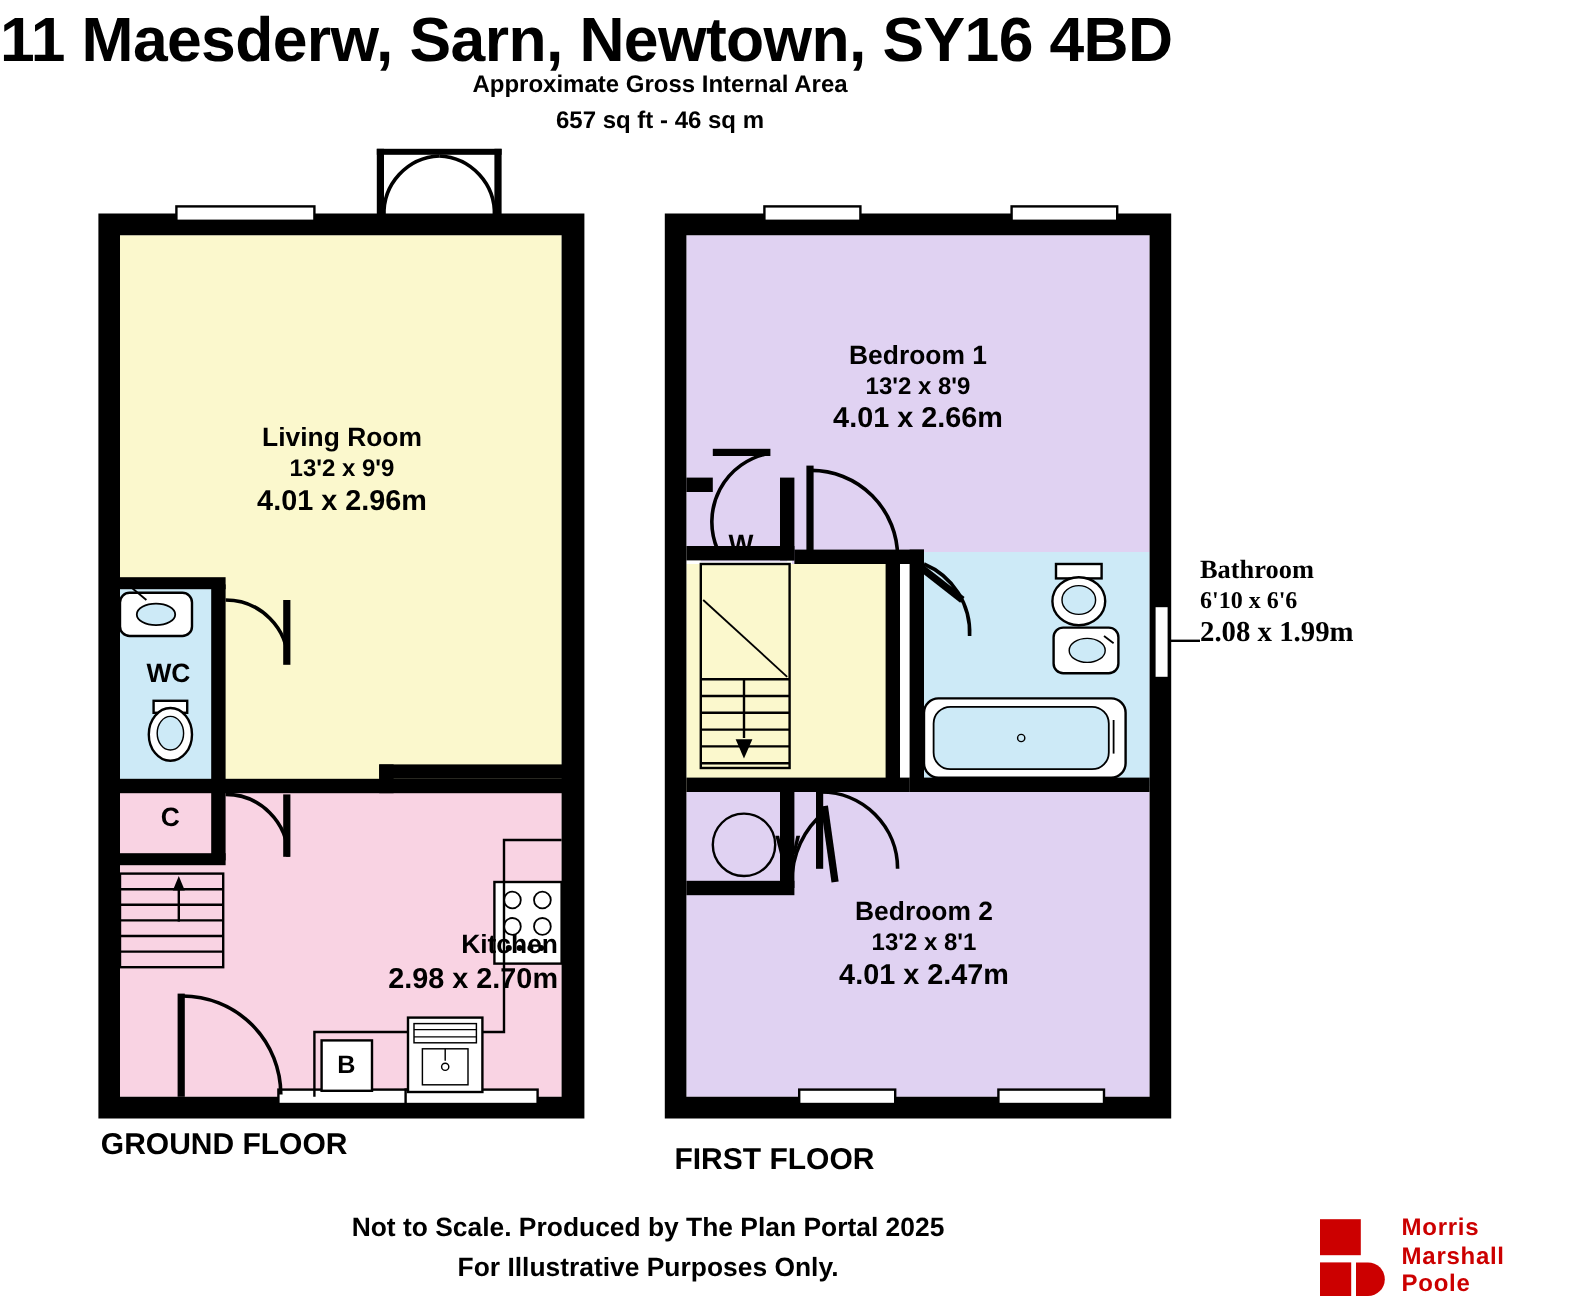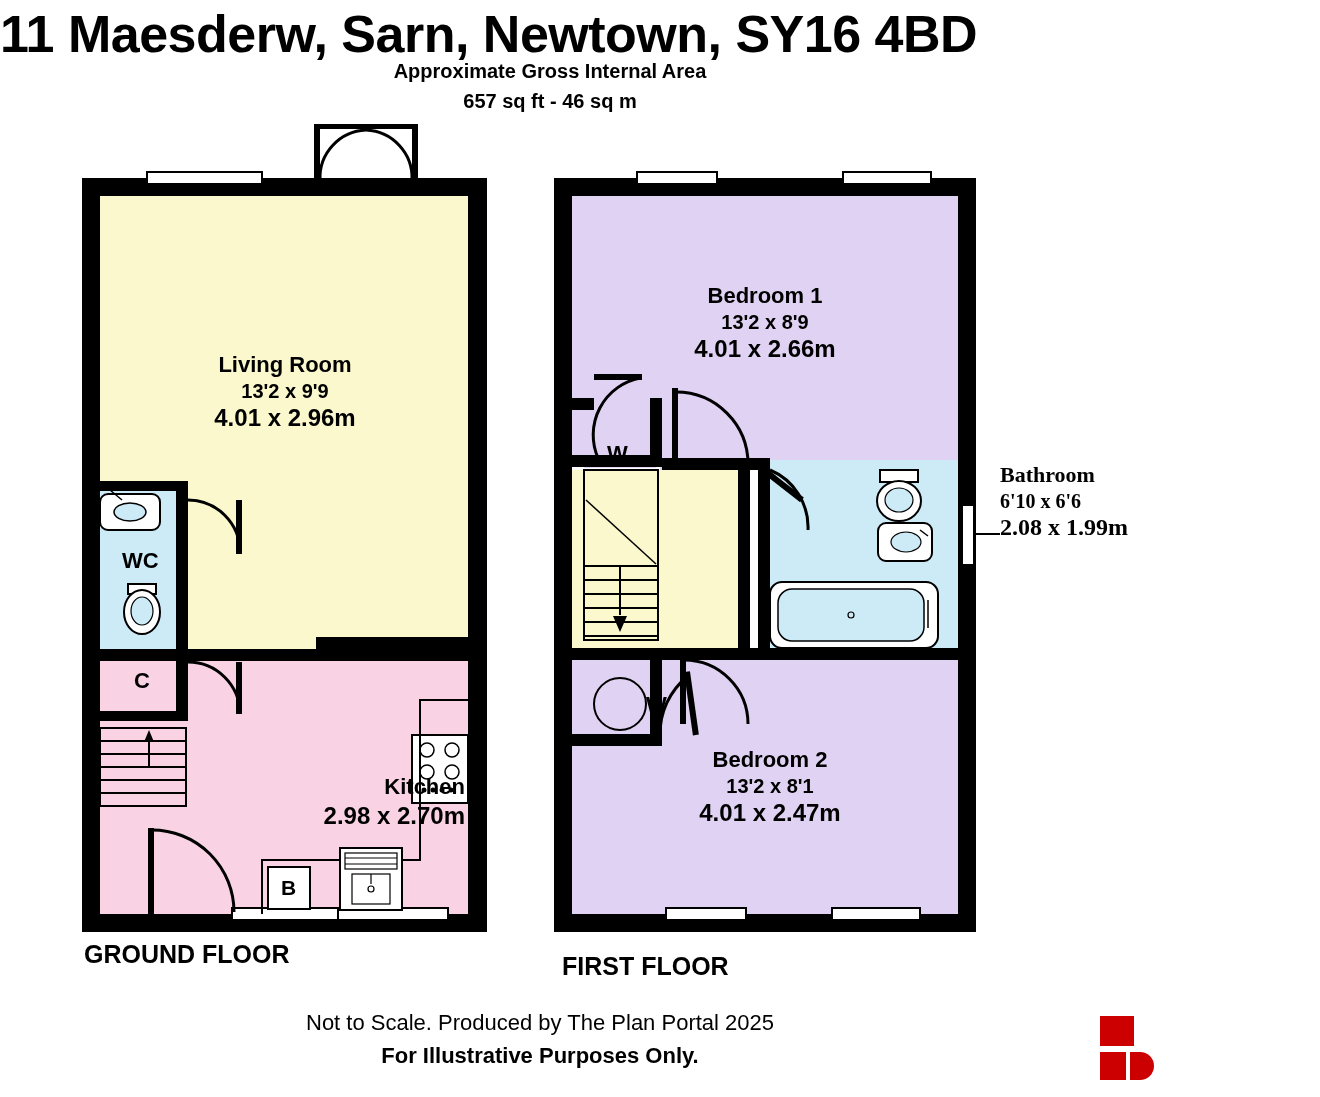--- a/index.html
+++ b/index.html
@@ -30,20 +30,21 @@
     font-size: 20px; font-weight: bold;
   }
   .floor-label {
     font-size: 25px; font-weight: bold;
   }
   #ground-floor-label { left: 84px; top: 924px; margin-top: 16px; }
   #first-floor-label { left: 562px; top: 952px; }
   #footer1 {
     left: 110px; top: 1010px; width: 860px; text-align: center;
     font-size: 22px;
+    font-weight: bold;
   }
   #footer2 {
     left: 110px; top: 1043px; width: 860px; text-align: center;
     font-size: 22px; font-weight: bold;
   }
   
   .room-text { text-align: center; font-weight: bold; line-height: 1.22; }
   .room-text .nm { font-size: 22px; }
   .room-text .d1 { font-size: 20px; }
   .room-text .d2 { font-size: 24px; }
@@ -313,13 +314,18 @@
 
 <div class="abs" id="footer1">Not to Scale. Produced by The Plan Portal 2025</div>
 <div class="abs" id="footer2">For Illustrative Purposes Only.</div>
 
 <div class="abs" style="left:1098px; top:1012px; width:210px; height:70px;">
   <svg width="62" height="68" viewBox="0 0 62 68" style="position:absolute; left:0; top:2px;">
     <rect x="2" y="2" width="34" height="30" fill="#cc0000"></rect>
     <rect x="2" y="38" width="26" height="28" fill="#cc0000"></rect>
     <path d="M32,38 h10 a14,14 0 0 1 0,28 h-10 z" fill="#cc0000"></path>
   </svg>
+  <div style="position:absolute; left:70px; top:0px; font-size:20px; font-weight:bold; color:#cc0000; line-height:1.18; letter-spacing:0.6px;">
+    <div>Morris</div>
+    <div>Marshall</div>
+    <div>Poole</div>
+  </div>
 </div>
 
 </body></html>

